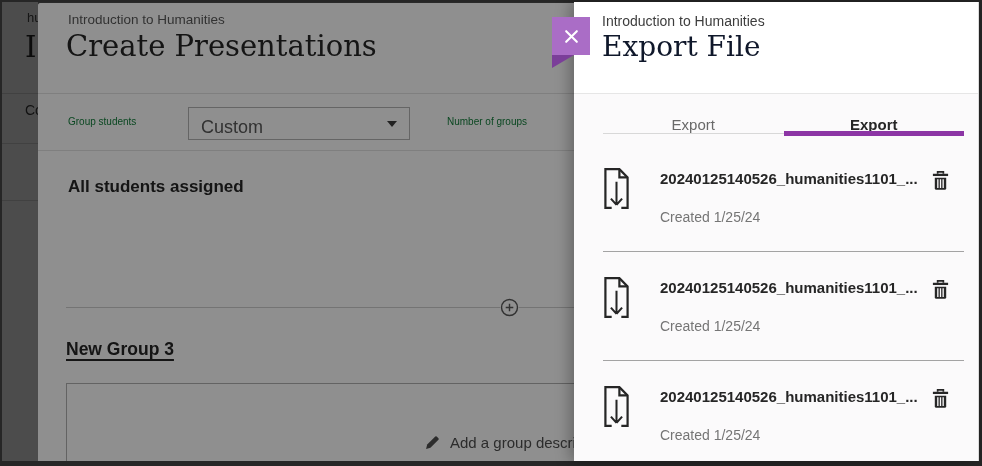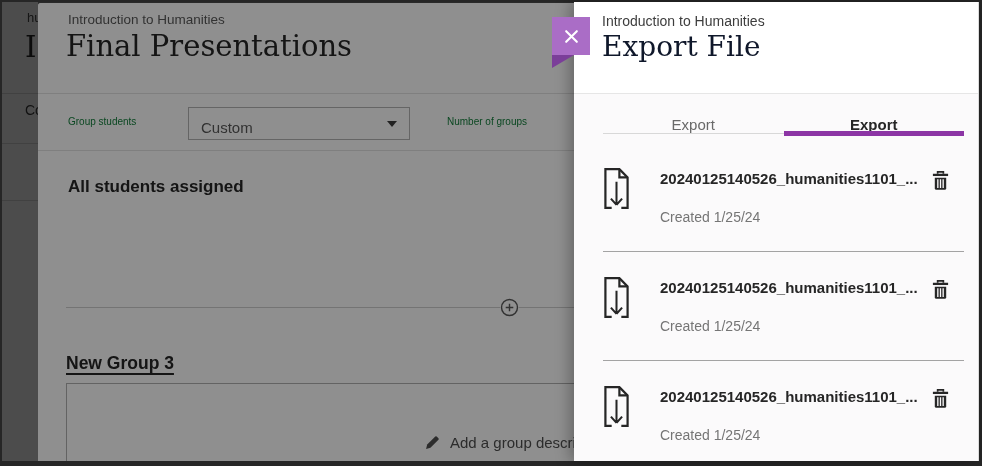--- a/index.html
+++ b/index.html
@@ -24,28 +24,28 @@
   .page{position:absolute;left:36px;top:1px;width:536px;height:458px;background:#fff;overflow:hidden;border-top-left-radius:3px;}
   .page::after{content:"";position:absolute;inset:0;background:rgba(0,0,0,0.44);pointer-events:none;z-index:40;}
   .p-breadcrumb{position:absolute;left:30px;top:9px;font-size:13.5px;color:#595959;}
   .p-title{position:absolute;left:28px;top:26px;font-family:"DejaVu Serif","Liberation Serif",serif;font-size:29px;color:#262626;}
   .p-hdr-div{position:absolute;left:0;right:0;top:90px;height:1px;background:#e2e2e2;}
   .p-label{position:absolute;font-weight:normal;font-size:10px;color:#15803d;}
   .lbl-group{left:30px;top:113px;}
   .lbl-num{left:409px;top:113px;white-space:nowrap;}
   .p-select{position:absolute;left:150px;top:104px;width:222px;height:33px;border:1px solid #b5b5b5;background:#fff;
             display:flex;align-items:center;padding:0 12px;cursor:pointer;}
-  .p-select .sel-val{flex:1;font-size:15px;color:#595959;margin-top:8px;}
+  .p-select .sel-val{flex:1;font-size:18px;color:#595959;margin-top:8px;}
   .chevron-down{width:0;height:0;border-left:5px solid transparent;border-right:5px solid transparent;border-top:6px solid #3d3d3d;}
   .p-tb-div{position:absolute;left:0;right:0;top:147px;height:1px;background:#e2e2e2;}
   .p-status{position:absolute;left:30px;top:174px;font-weight:bold;font-size:17px;color:#262626;}
   .p-group-div{position:absolute;left:28px;right:0;top:304px;height:1px;background:#cfcfcf;}
   .p-plus{position:absolute;left:462px;top:295px;width:19px;height:19px;background:#fff;border-radius:50%;cursor:pointer;
           display:flex;align-items:center;justify-content:center;z-index:5;}
-  .p-group-title{position:absolute;left:28px;top:350px;font-weight:bold;font-size:17.5px;color:#262626;
+  .p-group-title{position:absolute;left:28px;top:336px;font-weight:bold;font-size:17.5px;color:#262626;
                  text-decoration:underline;text-decoration-thickness:2px;text-underline-offset:4px;cursor:pointer;}
   .p-desc-box{position:absolute;left:28px;top:380px;width:660px;height:220px;border:1px solid #b0b0b0;background:#fff;}
   .p-desc-row{position:absolute;left:386px;top:431px;display:flex;align-items:center;gap:9px;cursor:pointer;}
   .p-desc-row span{font-size:15px;color:#4f4f4f;white-space:nowrap;}
 
   
   .panel{position:absolute;left:572px;top:0;width:405px;height:459px;background:#fbfafb;
          box-shadow:-4px 0 14px rgba(0,0,0,0.30);border-right:1px solid #dcdcdc;}
   .panel-header{position:absolute;left:0;right:0;top:0;height:92px;background:#fff;border-bottom:1px solid #e6e6e6;}
   .pn-breadcrumb{position:absolute;left:28px;top:11px;font-size:14px;color:#3d3d3d;}
@@ -78,21 +78,21 @@
       <div class="u-breadcrumb">hu</div>
       <div class="u-title">I</div>
       <div class="u-div" style="top:91px"></div>
       <div class="u-nav">Co</div>
       <div class="u-div" style="top:141px"></div>
       <div class="u-div" style="top:198px"></div>
     </div>
 
     <div class="page">
       <div class="p-breadcrumb">Introduction to Humanities</div>
-      <div class="p-title">Final Presentations</div>
+      <div class="p-title">Create Presentations</div>
       <div class="p-hdr-div"></div>
 
       <div class="p-label lbl-group">Group students</div>
       <div class="p-select">
         <span class="sel-val">Custom</span>
         <span class="chevron-down"></span>
       </div>
       <div class="p-label lbl-num">Number of groups</div>
       <div class="p-tb-div"></div>
 

